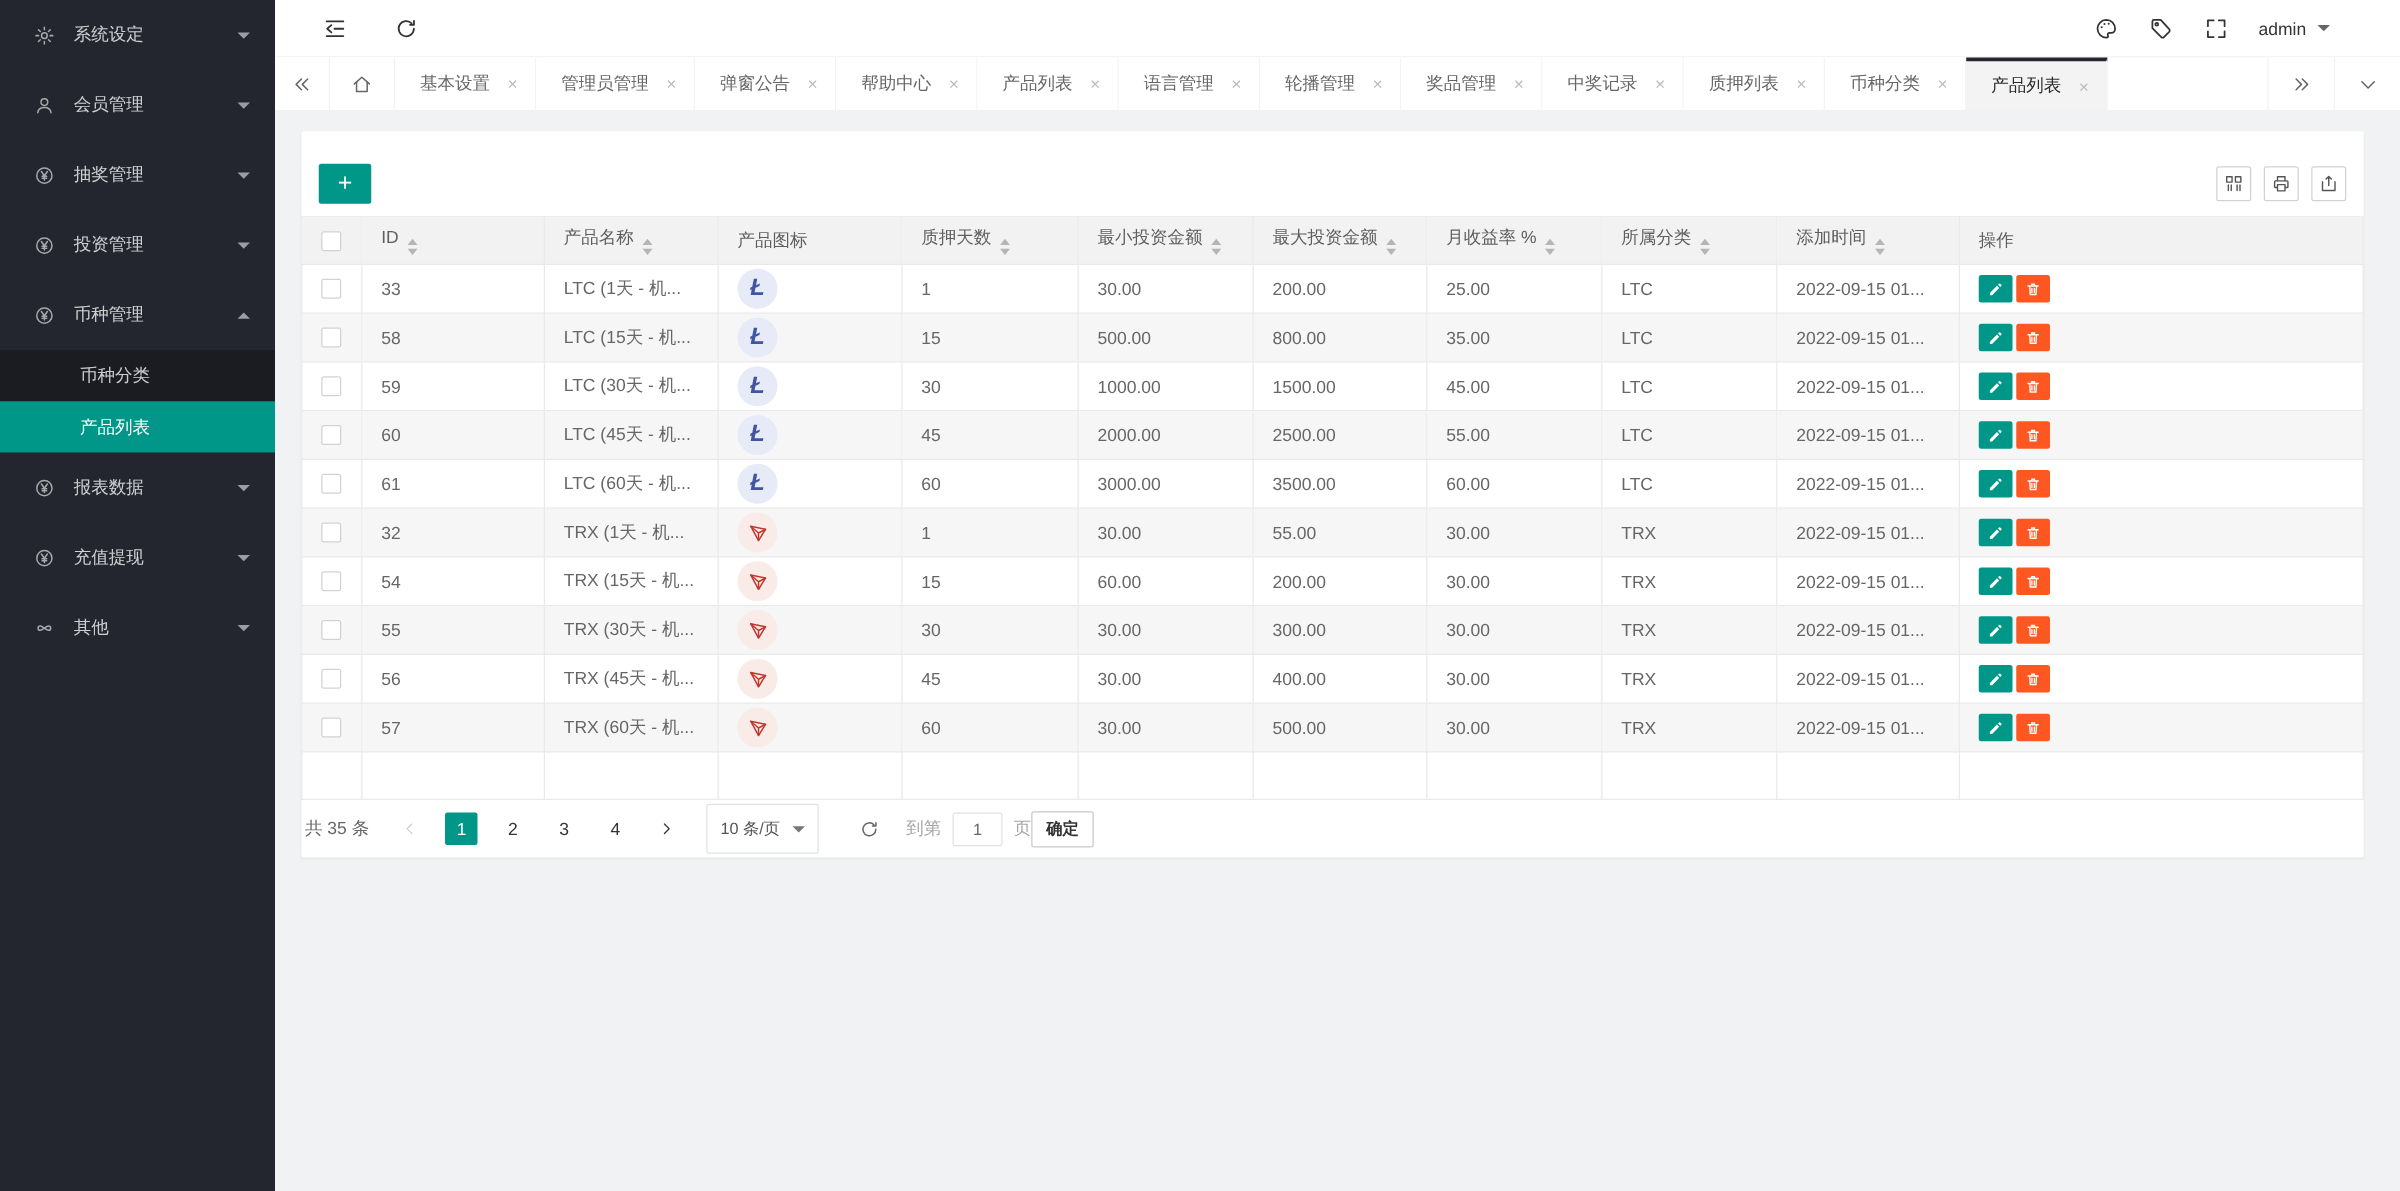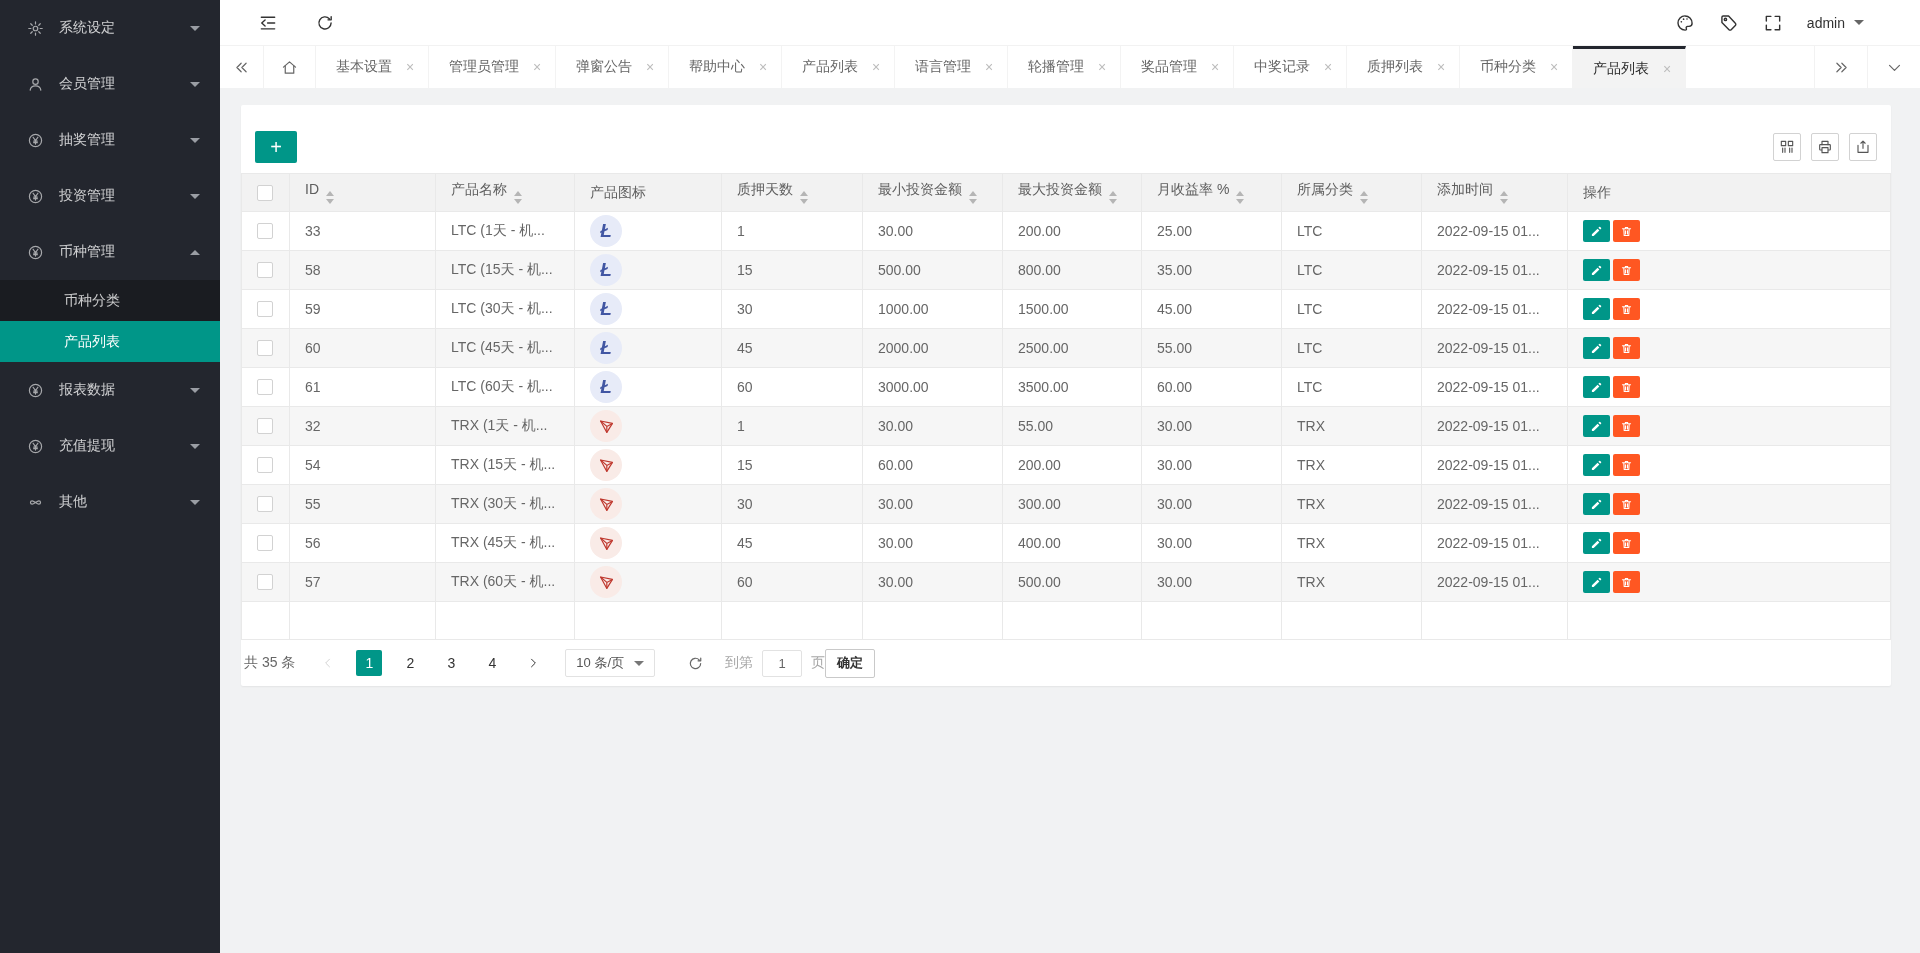--- a/index.html
+++ b/index.html
@@ -75,21 +75,21 @@
   .op-del { background:var(--danger,#ff5722); }
 
   
   .pager { display:flex; align-items:center; height:46px; padding:0 3px; font-size:14px; color:#666; }
   .pager-total { margin-right:20px; color:#666; }
   .page-nav { display:flex; align-items:center; }
   .page-item { min-width:26px; height:26px; display:flex; align-items:center; justify-content:center; margin-right:15px; cursor:pointer; color:#333; border-radius:2px; }
   .page-item.active { background:var(--accent,#009688); color:#fff; cursor:default; }
   .page-arrow .icn { width:14px; height:14px; }
   .page-arrow.disabled { color:#d2d2d2; cursor:default; }
-  .page-size { display:flex; align-items:center; gap:10px; border:1px solid #e2e2e2; border-radius:2px; height:28px; padding:0 10px; margin:0 26px 0 4px; cursor:pointer; color:#555; font-size:13px; }
+  .page-size { display:flex; align-items:center; gap:10px; border:1px solid #e2e2e2; border-radius:2px; height:40px; padding:0 10px; margin:0 26px 0 4px; cursor:pointer; color:#555; font-size:13px; }
   .page-size .caret-down { border-top-color:#777; }
   .page-refresh { width:28px; height:28px; display:flex; align-items:center; justify-content:center; color:#666; cursor:pointer; margin-right:16px; background:none; border:none; padding:0; }
   .page-refresh .icn { width:17px; height:17px; }
   .goto-label,.page-unit { color:#a6a6a6; }
   .goto-input { width:40px; height:27px; border:1px solid #e2e2e2; border-radius:2px; text-align:center; color:#666; font-size:13px; margin:0 9px; font-family:inherit; }
   .confirm-btn { height:29px; padding:0 11px; background:#fff; border:1px solid #c9c9c9; border-radius:2px; font-size:13px; color:#333; font-weight:bold; margin-left:0; cursor:pointer; font-family:inherit; }
 
   .icn { display:inline-flex; }
   .icn svg { width:100%; height:100%; display:block; }
 </style>

